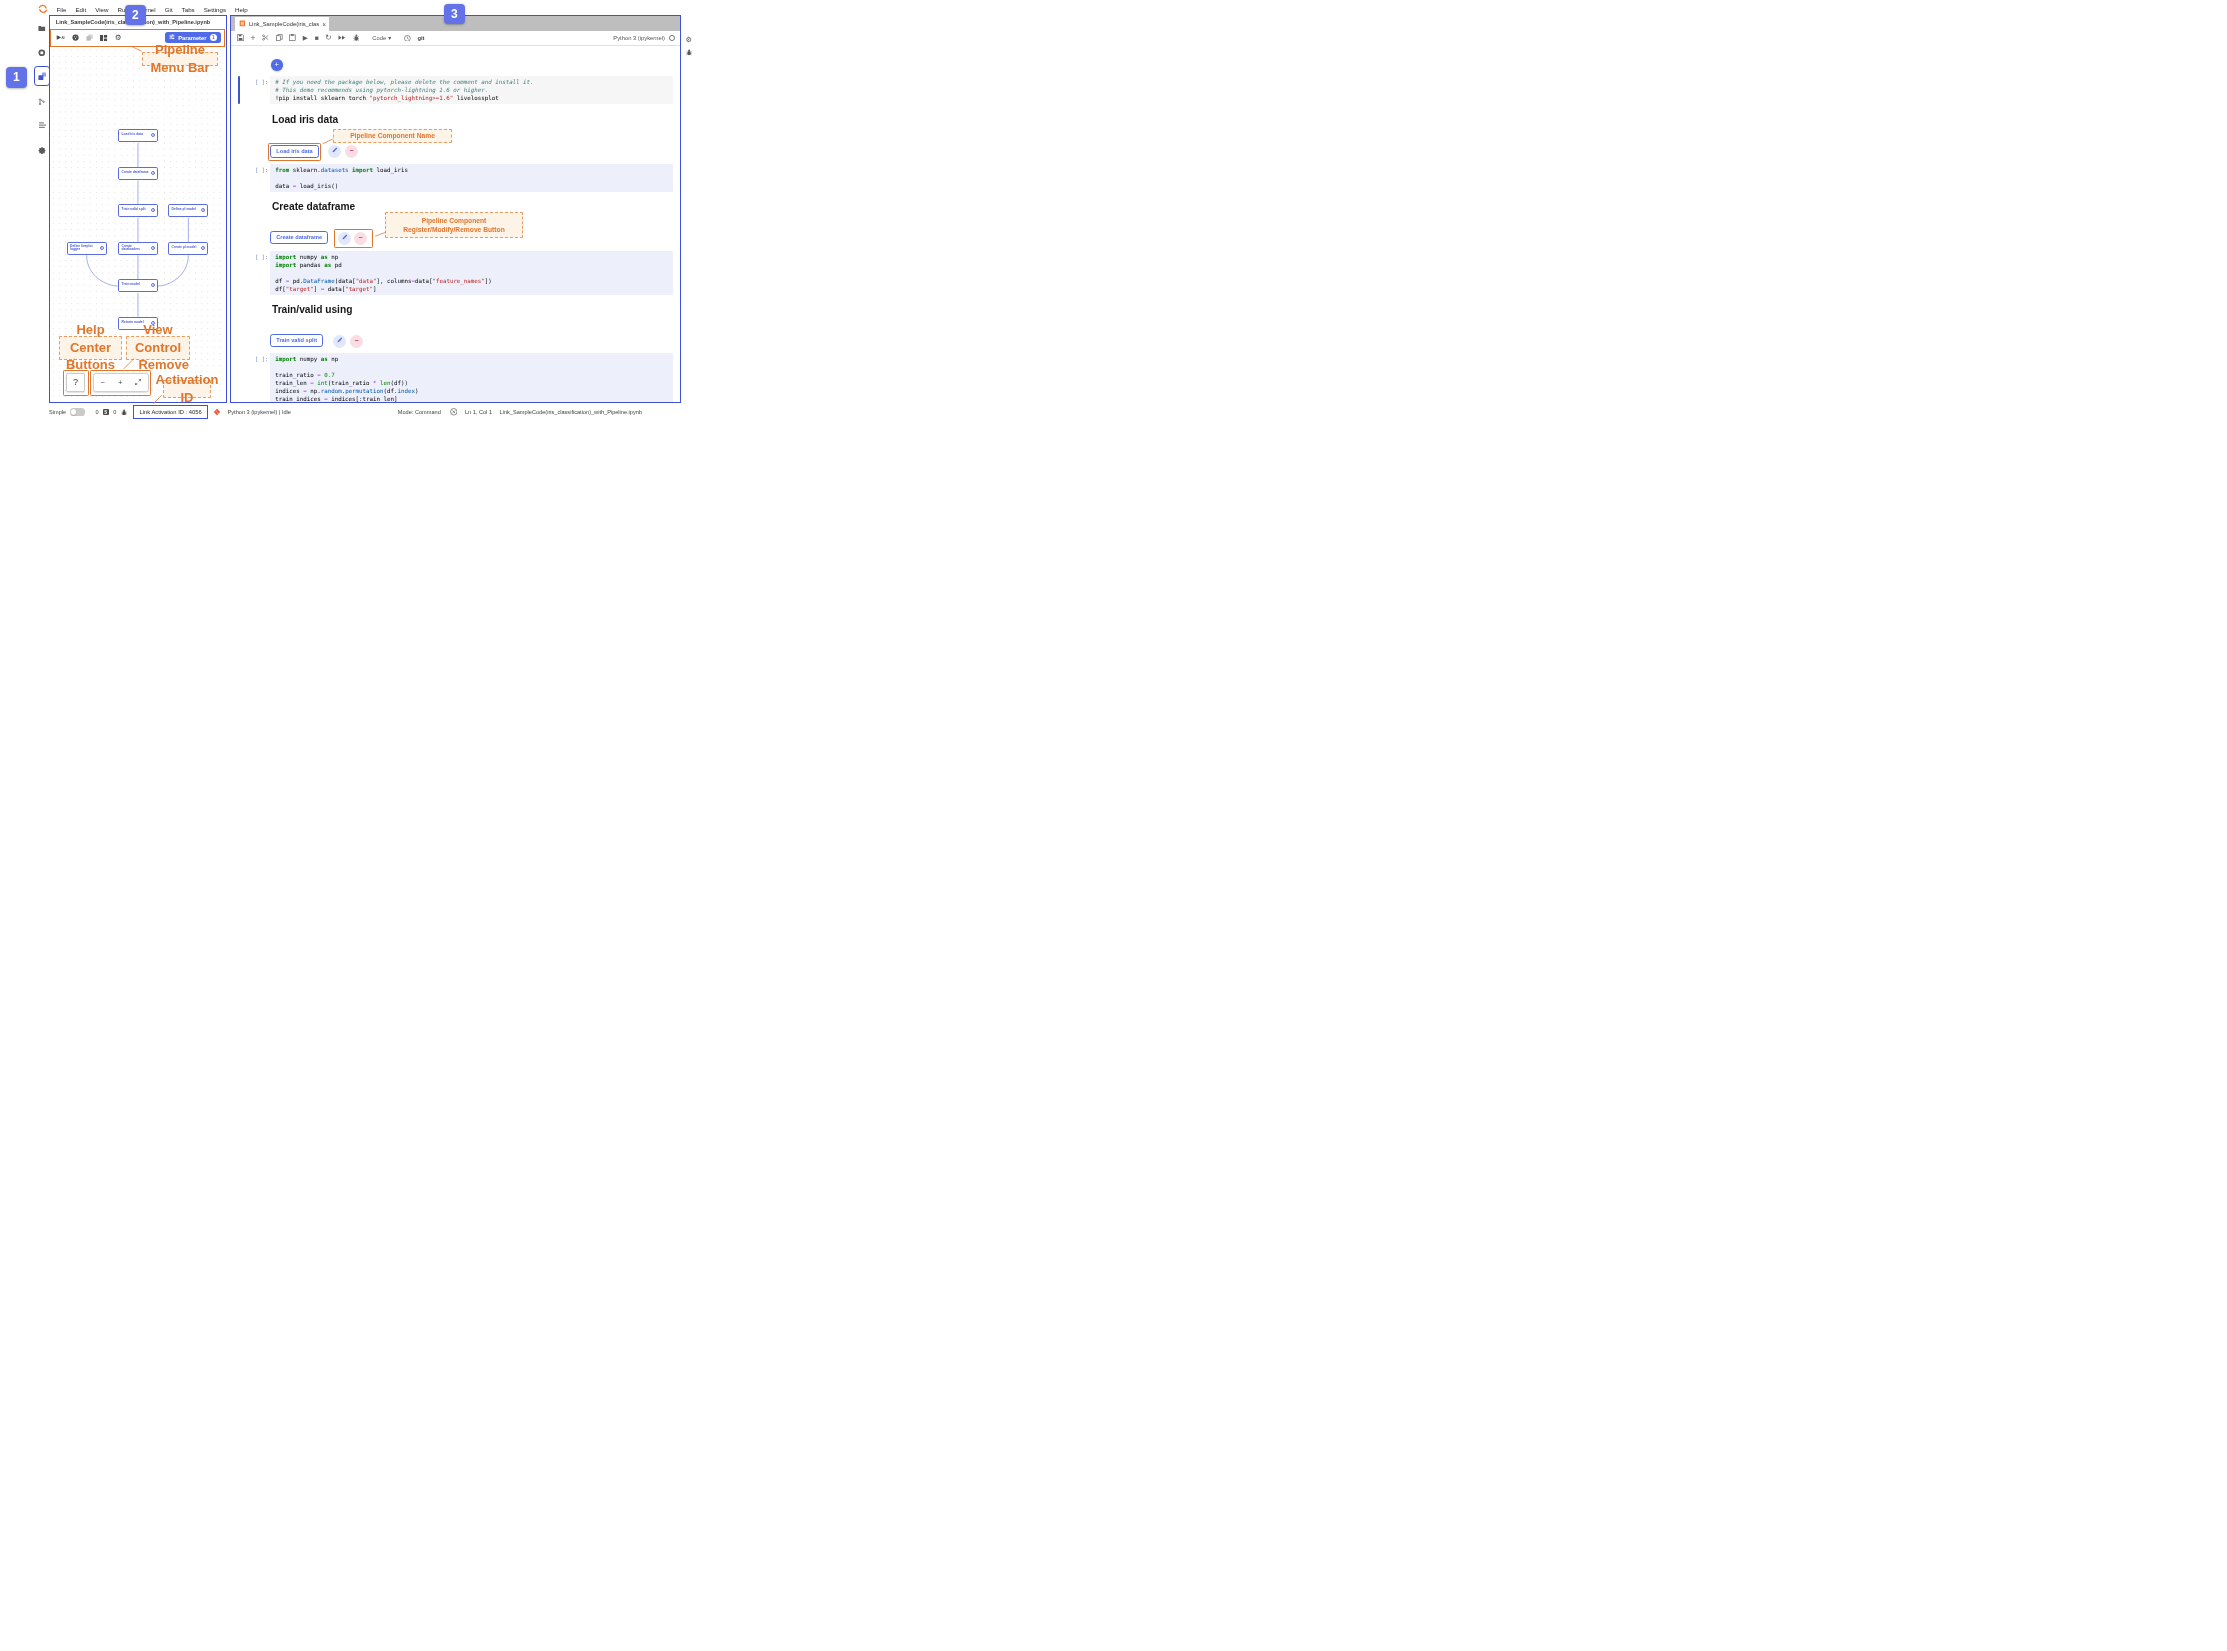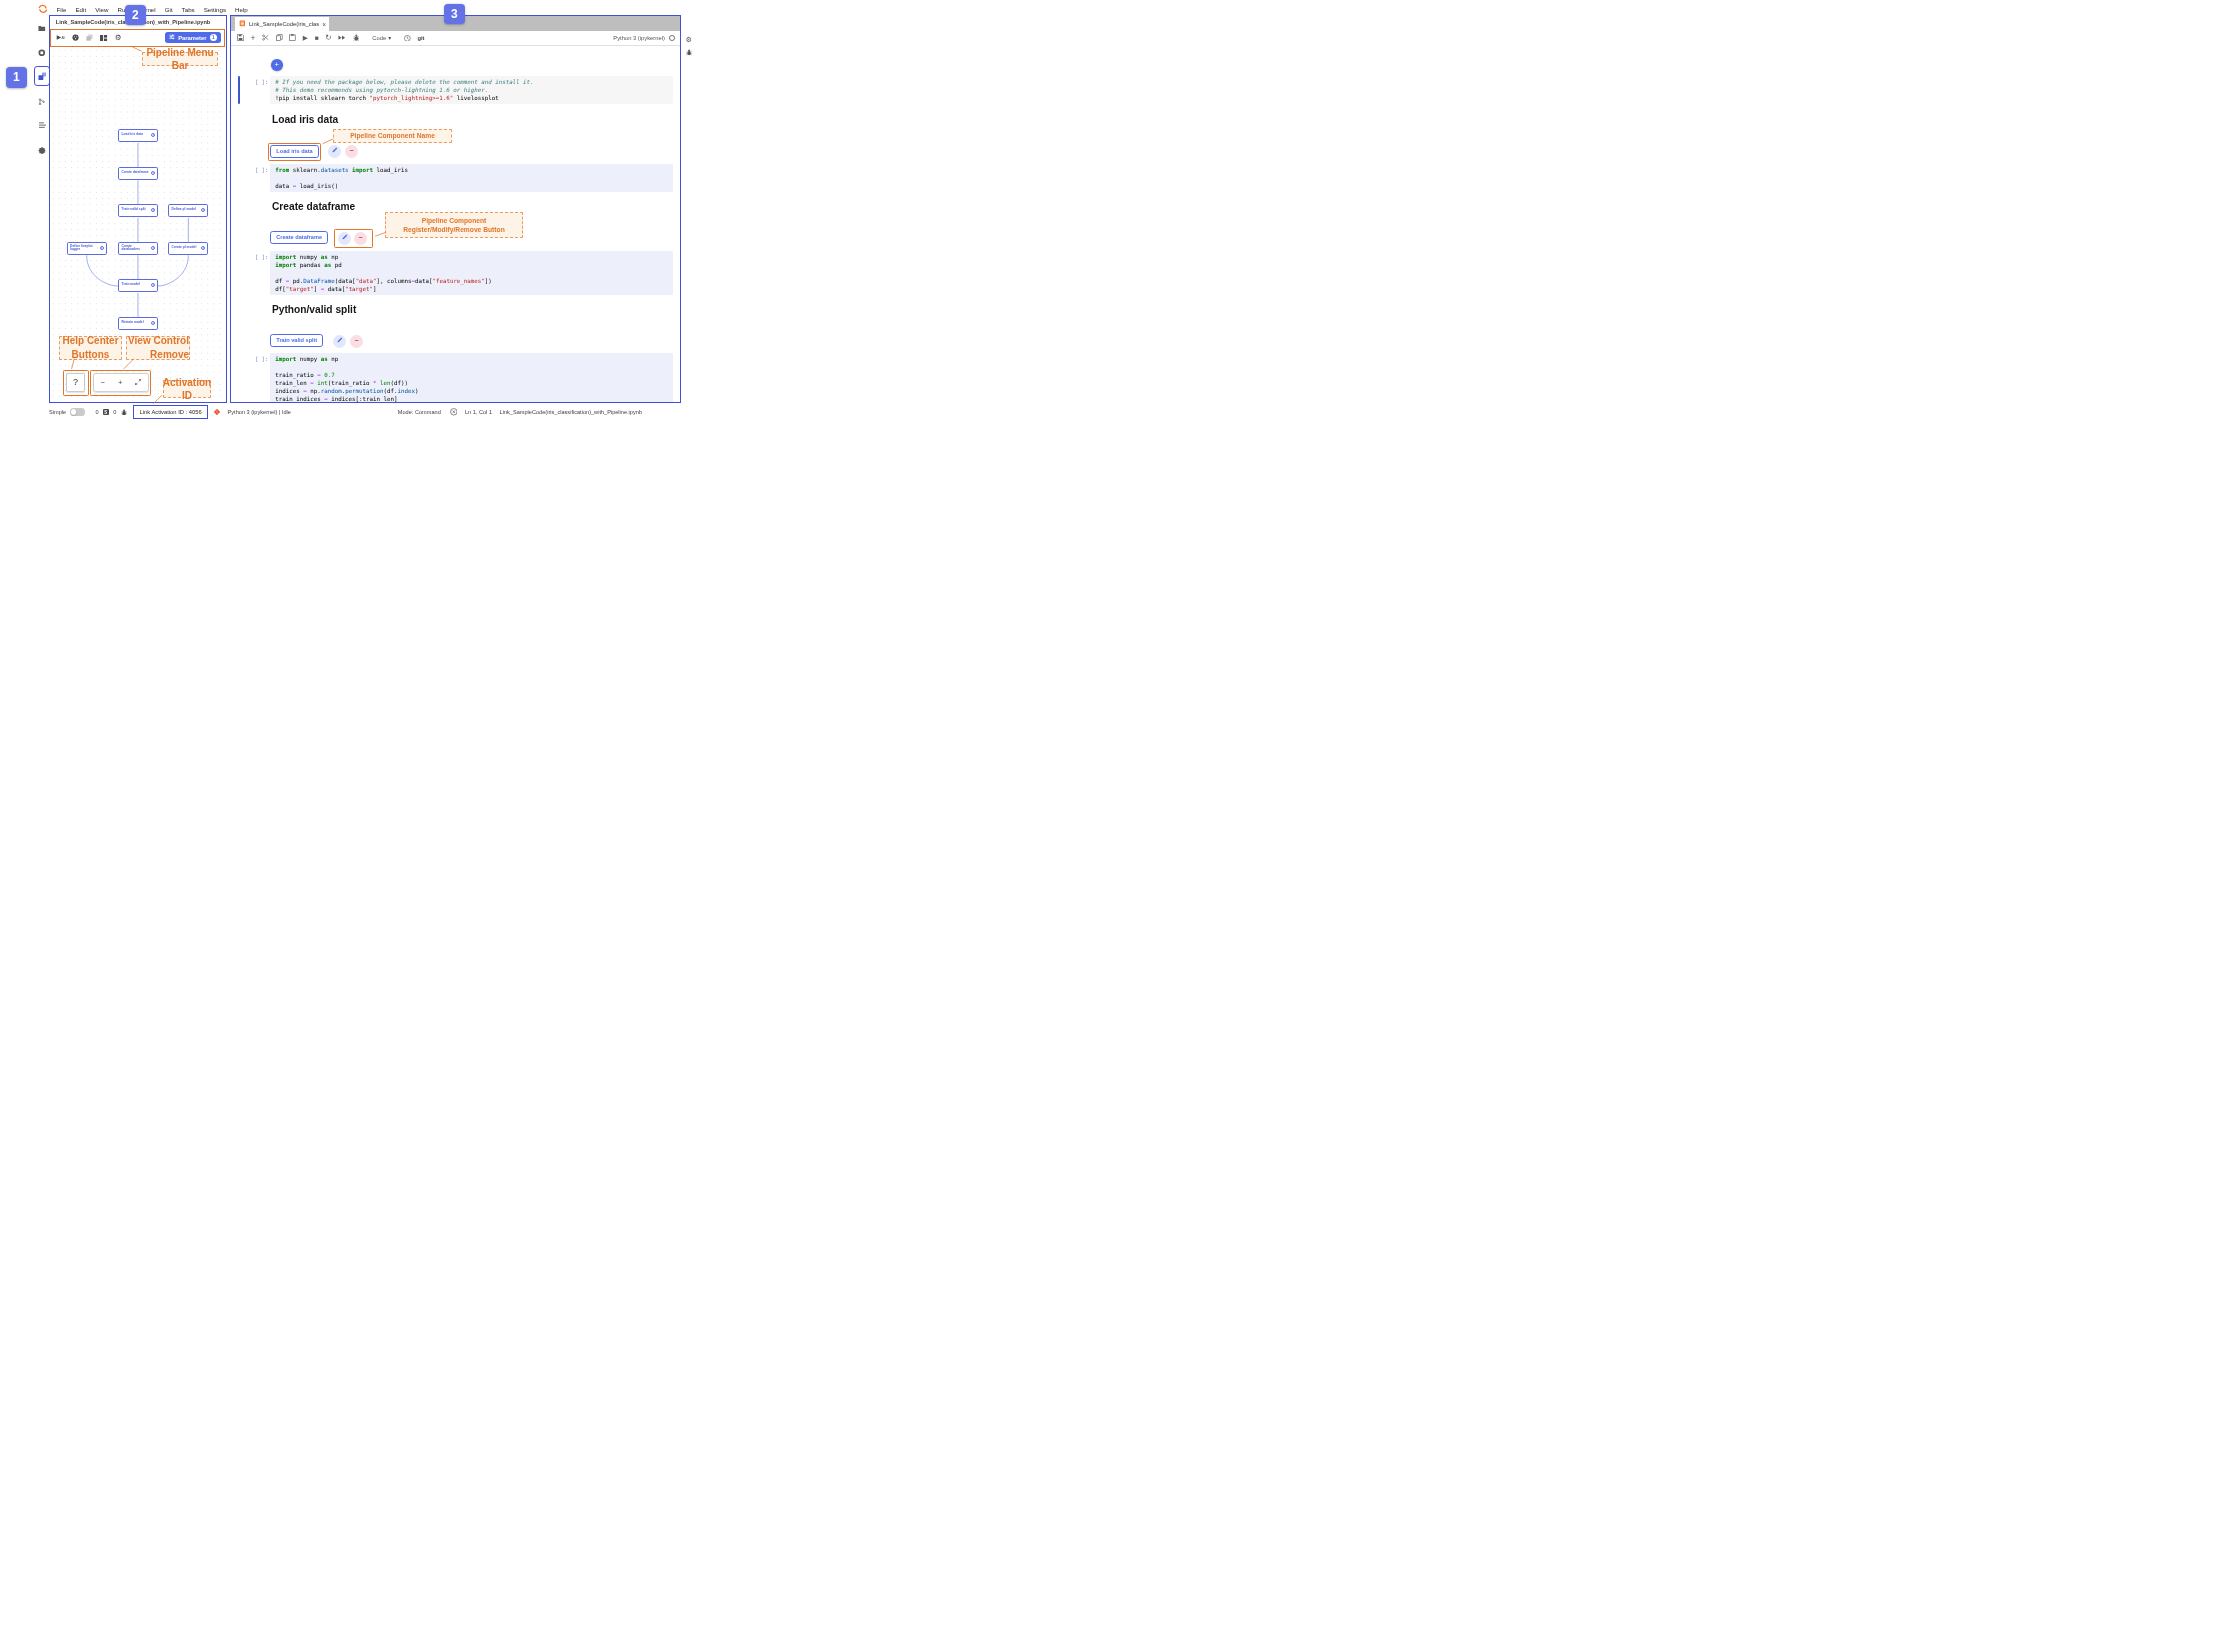--- a/index.html
+++ b/index.html
@@ -6,21 +6,21 @@
   html,body { background:#fff; }
   body { font-family:"Liberation Sans", sans-serif; color:#222; }
   .page { position:relative; width:695px; height:433px; background:#fff; overflow:hidden; }
 
   
   .badge { position:absolute; width:20.5px; height:20.5px; background:#6472E8; border-radius:4px;
            color:#fff; font-size:12px; font-weight:bold; display:flex; align-items:center;
            justify-content:center; z-index:60; box-shadow:0 0.4px 2.2px rgba(0,0,0,.28); }
   .connectors { position:absolute; left:0; top:0; width:695px; height:433px; z-index:55; pointer-events:none; }
   .callout { position:absolute; border:0.9px dashed #E89A5F; background:#FDF3E7; color:#E0762C;
-             font-weight:bold; font-size:10px; display:flex; flex-direction:column; align-items:center;
+             font-weight:bold; font-size:13px; display:flex; flex-direction:column; align-items:center;
              justify-content:center; text-align:center; line-height:1.35; z-index:40; border-radius:0.9px; }
   .orange-box { position:absolute; border:0.9px solid #E0762C; z-index:30; border-radius:1.3px; }
 
   
   .menubar { position:absolute; left:35px; top:2.7px; height:13.4px; display:flex; align-items:center; z-index:5; }
   .logo { width:10.7px; height:10.7px; margin:0 3.6px 0 2.7px; display:flex; align-items:center; justify-content:center; }
   .menu-item { font-size:6.2px; color:#2b2b2b; padding:0 4.5px; cursor:default; }
 
   
   .activity-bar { position:absolute; left:35px; top:18px; width:14.3px; height:385px; background:#fff; z-index:5; }
@@ -459,21 +459,21 @@
 
       <div class="prompt" style="left:9px; top:208px;">[ ]:</div>
       <div class="cell cell-blue" style="left:39px; top:205px;">
           <div class="code-line"><span class="tok-k">import</span><span class="tok-t"> numpy </span><span class="tok-k">as</span><span class="tok-t"> np</span></div>
           <div class="code-line"><span class="tok-k">import</span><span class="tok-t"> pandas </span><span class="tok-k">as</span><span class="tok-t"> pd</span></div>
           <div class="code-line">&nbsp;</div>
           <div class="code-line"><span class="tok-t">df </span><span class="tok-o">=</span><span class="tok-t"> pd.</span><span class="tok-p">DataFrame</span><span class="tok-t">(data[</span><span class="tok-s">"data"</span><span class="tok-t">], columns</span><span class="tok-o">=</span><span class="tok-t">data[</span><span class="tok-s">"feature_names"</span><span class="tok-t">])</span></div>
           <div class="code-line"><span class="tok-t">df[</span><span class="tok-s">"target"</span><span class="tok-t">] </span><span class="tok-o">=</span><span class="tok-t"> data[</span><span class="tok-s">"target"</span><span class="tok-t">]</span></div>
         </div>
 
-      <div class="md-heading" style="left:41px; top:258px;">Python/valid split</div>
+      <div class="md-heading" style="left:41px; top:258px;">Train/valid using</div>
 
       <div class="comp-btn" style="left:39px; top:288px;">Train valid split</div>
       <div class="circ-btn edit-btn" style="left:102px; top:289px;">
         <span><svg width="5.8" height="5.8" viewBox="0 0 13 13" fill="#4F6BE8">
               <path d="M1 12l.9-3.2L9.6 1l2.4 2.4-7.7 7.7z"></path>
             </svg></span>
       </div>
       <div class="circ-btn remove-btn" style="left:119px; top:289px;">−</div>
 
       <div class="prompt" style="left:9px; top:310px;">[ ]:</div>

